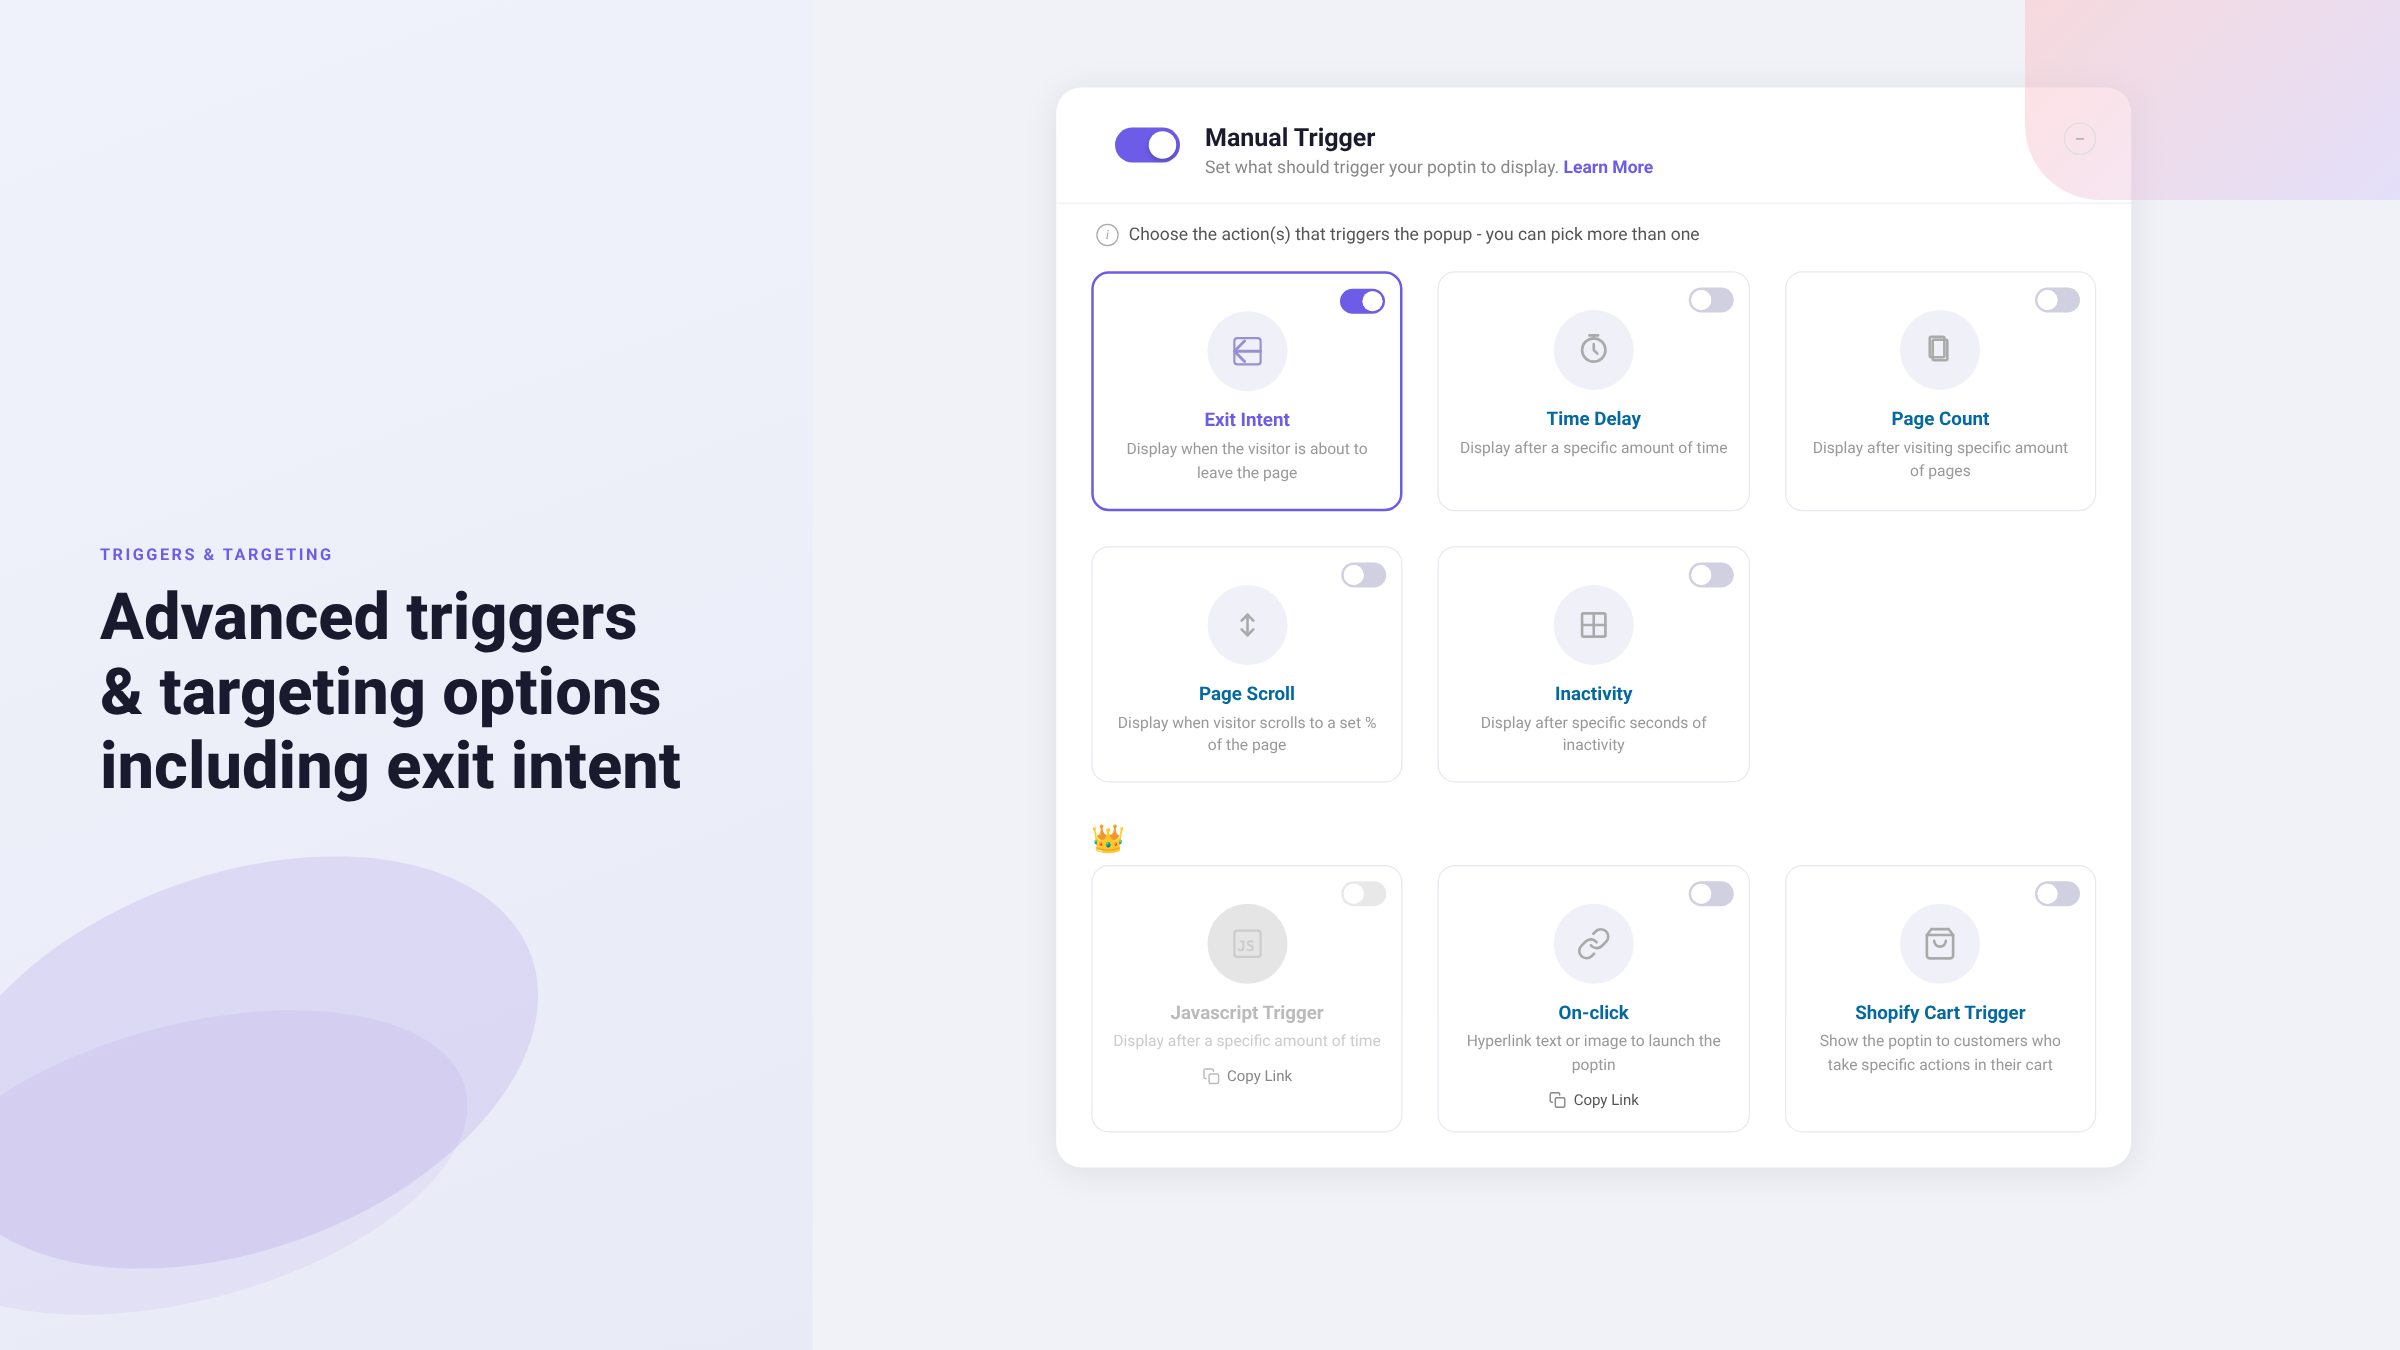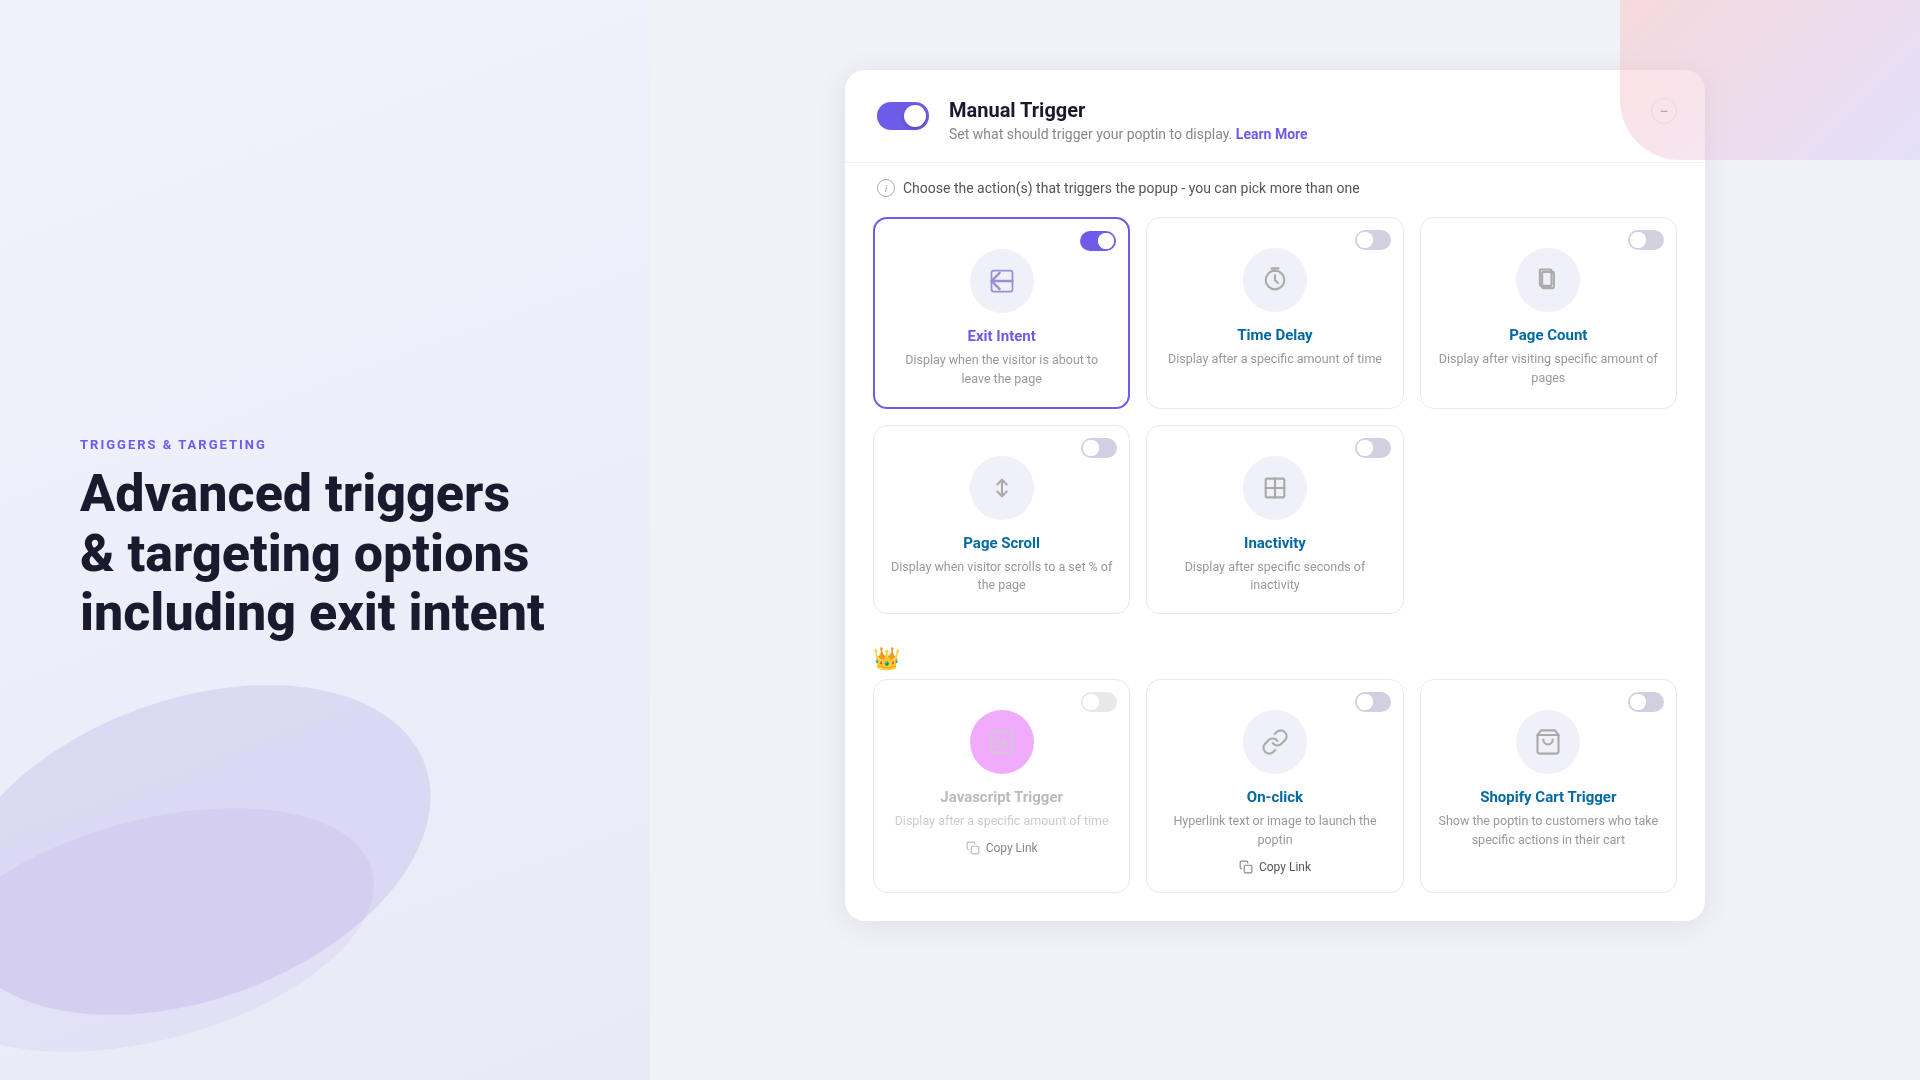--- a/index.html
+++ b/index.html
@@ -93,21 +93,21 @@
       width: 860px;
       padding: 0;
       box-shadow: 0 4px 30px rgba(0,0,0,0.08);
       overflow: hidden;
     }
 
     
     .card-header {
       display: flex;
       align-items: flex-start;
-      padding: 28px 32px 20px 32px;
+      padding: 28px 32px 20px 47px;
       border-bottom: 1px solid #f0f0f5;
       position: relative;
     }
 
     .toggle-switch {
       width: 52px;
       height: 28px;
       background: #6c5ce7;
       border-radius: 14px;
       position: relative;
@@ -181,21 +181,21 @@
       color: #aaa;
       font-style: italic;
       font-family: Georgia, serif;
       flex-shrink: 0;
     }
 
     
     .triggers-grid {
       display: grid;
       grid-template-columns: repeat(3, 1fr);
-      gap: 0;
+      gap: 12px;
       padding: 0 20px 20px 20px;
     }
 
     .trigger-card {
       margin: 8px;
       border: 1.5px solid #e8e8f0;
       border-radius: 14px;
       padding: 20px 16px 18px;
       display: flex;
       flex-direction: column;
@@ -435,21 +435,21 @@
     <div class="crown-row">
       <span class="crown-icon">👑</span>
     </div>
 
     <div class="triggers-grid">
 
       <div class="trigger-card disabled">
         <div class="card-toggle-off" style="position:absolute;top:12px;right:12px;width:36px;height:20px;background:#e8e8e8;border-radius:10px;">
           <span style="position:absolute;width:16px;height:16px;background:white;border-radius:50%;top:2px;left:2px;display:block;"></span>
         </div>
-        <div class="icon-circle" style="background:#f0abfc;">
+        <div class="icon-circle" style="background:#e5e5e5;">
           <svg viewBox="0 0 24 24" fill="none" stroke="#ccc" stroke-width="1.5" stroke-linecap="round" stroke-linejoin="round">
             <rect x="3" y="3" width="18" height="18" rx="2"></rect>
             <text x="5" y="17" font-size="10" fill="#ccc" stroke="none" font-family="monospace" font-weight="bold">JS</text>
           </svg>
         </div>
         <div class="trigger-title">Javascript Trigger</div>
         <div class="trigger-desc">Display after a specific amount of time</div>
         <div class="copy-link-btn">
           <svg viewBox="0 0 24 24" fill="none" stroke="#bbb" stroke-width="2" stroke-linecap="round" stroke-linejoin="round">
             <rect x="9" y="9" width="13" height="13" rx="2"></rect>

